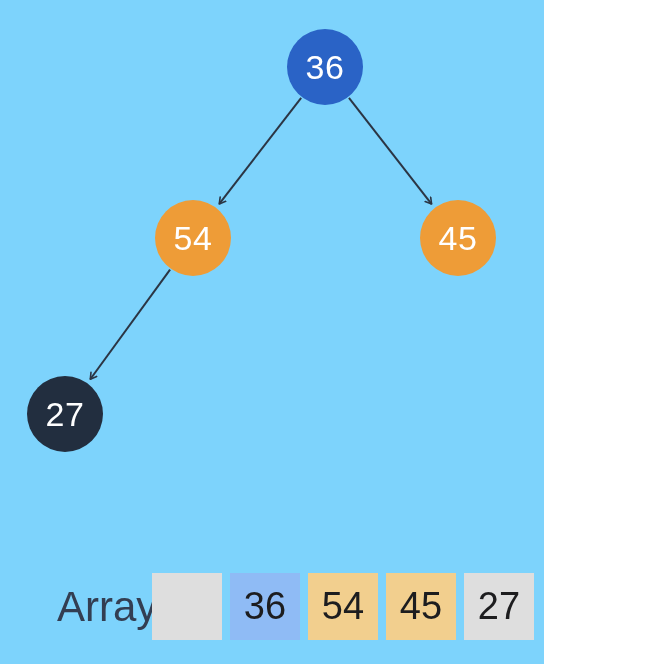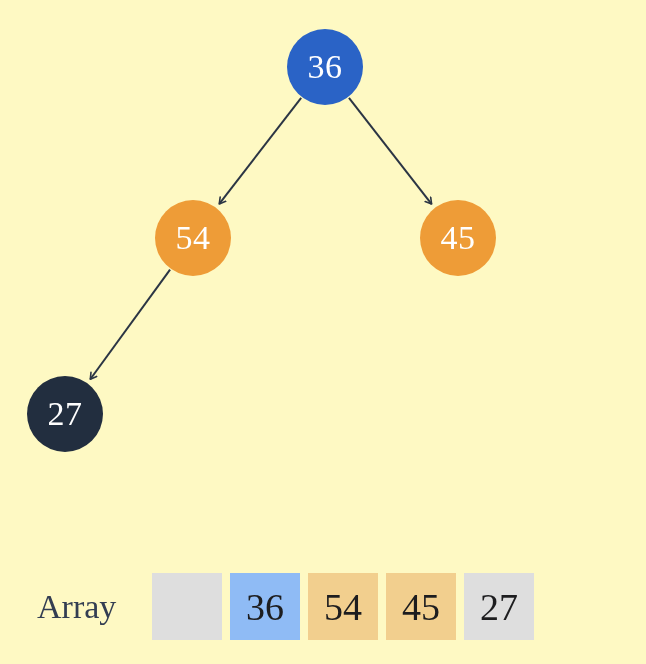--- a/index.html
+++ b/index.html
@@ -1,22 +1,22 @@
 <!DOCTYPE html>
 <html><head>
 <meta charset="utf-8">
 <style>
   html, body { margin: 0; padding: 0; background: #ffffff; }
   .stage {
     position: relative;
-    width: 646px;
+    width: 544px;
     height: 664px;
-    background: #fef9c3;
+    background: #7dd3fc;
     overflow: hidden;
-    font-family: Liberation Serif, serif;
+    font-family: Liberation Sans, sans-serif;
   }
   .edges-layer {
     position: absolute;
     left: 0; top: 0;
     width: 646px; height: 664px;
     pointer-events: none;
   }
   .nodes-layer { position: absolute; left: 0; top: 0; width: 646px; height: 664px; }
   .tree-node {
     position: absolute;
@@ -24,23 +24,23 @@
     display: flex;
     align-items: center;
     justify-content: center;
     font-size: 34px;
     line-height: 1;
     letter-spacing: 0.5px;
   }
   .array-row { position: absolute; left: 0; top: 573px; width: 646px; height: 67px; }
   .array-label {
     position: absolute;
-    left: 37px; top: 0; height: 67px;
+    left: 57px; top: 0; height: 67px;
     display: flex; align-items: center;
-    font-size: 34px;
+    font-size: 42px;
   }
   .array-cell {
     position: absolute;
     top: 0;
     width: 70px; height: 67px;
     display: flex; align-items: center; justify-content: center;
     font-size: 38px;
   }
 </style>
 </head>

